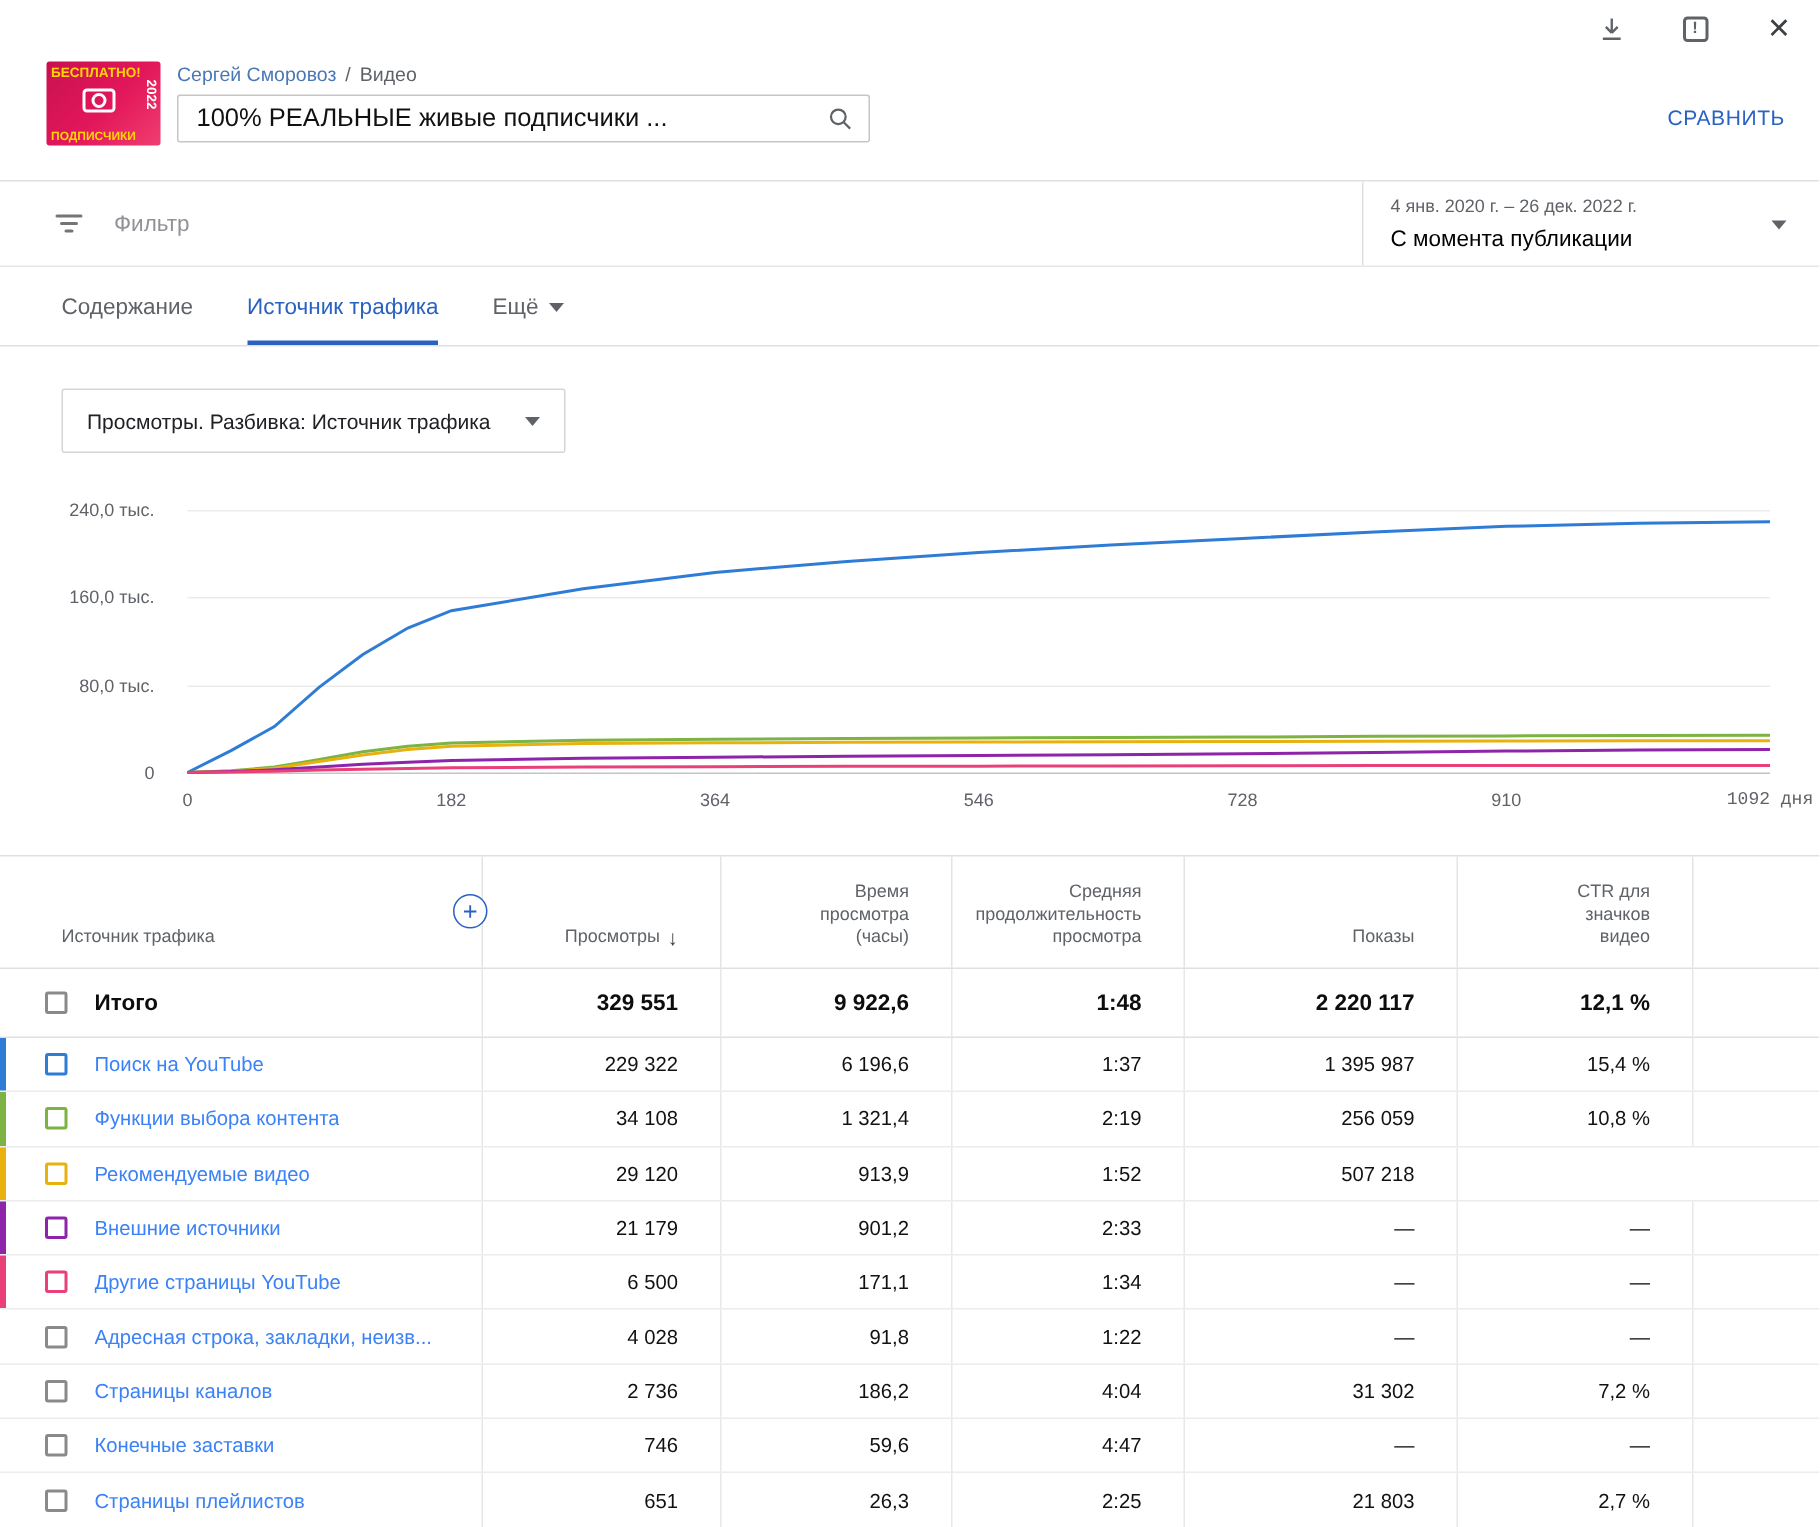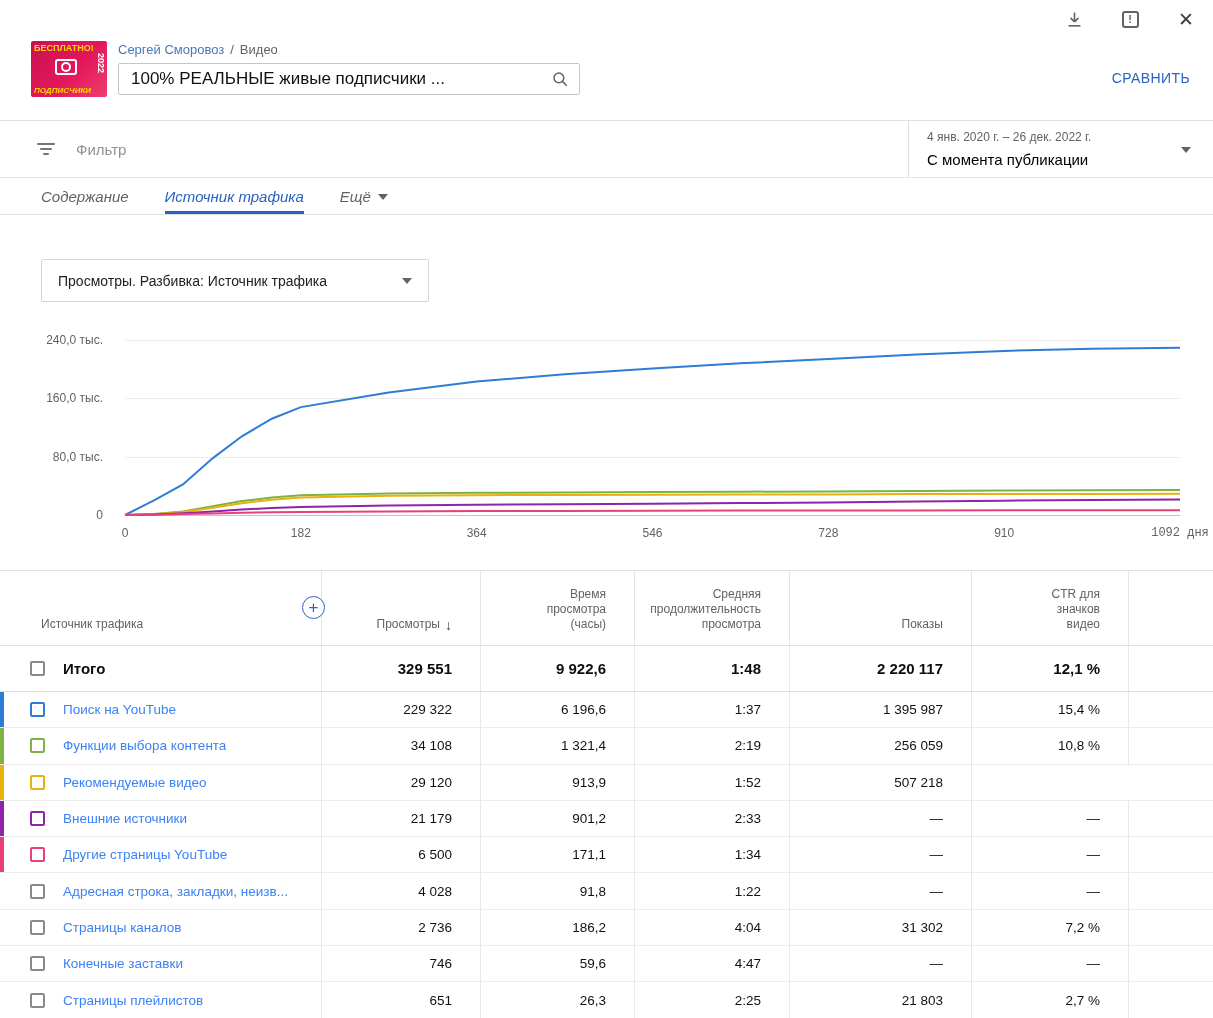--- a/index.html
+++ b/index.html
@@ -14,21 +14,21 @@
 
   
   .topbar { position: absolute; top: 6px; right: 16px; height: 26px; display: flex; align-items: center; gap: 34px; z-index: 5; }
   .tb-icon { width: 22px; height: 22px; display: flex; align-items: center; justify-content: center; cursor: pointer; }
   .feedback-box { width: 17px; height: 17px; border: 2px solid #5f6368; border-radius: 3px; font-size: 11px; font-weight: 700; color: #5f6368; display: flex; align-items: center; justify-content: center; }
   .close-x { font-size: 19px; color: #3c4043; line-height: 1; }
 
   
   .avatar { position: absolute; left: 31px; top: 41px; width: 76px; height: 56px; border-radius: 2px; overflow: hidden; background: linear-gradient(135deg, #c81150 0%, #e3175b 55%, #ef3e6e 100%); }
   .av-top { position: absolute; top: 2px; left: 3px; color: #ffd600; font-size: 9px; font-weight: 700; white-space: nowrap; }
-  .av-bottom { position: absolute; bottom: 2px; left: 3px; color: #ffd600; font-size: 8px; font-weight: 700; white-space: nowrap; font-style: italic; }
+  .av-bottom { position: absolute; bottom: 2px; left: 3px; color: #ffd600; font-size: 8px; font-weight: 700; white-space: nowrap; }
   .av-year { position: absolute; right: 1px; top: 12px; color: #fff; font-size: 9px; font-weight: 700; writing-mode: vertical-rl; }
   .av-cam { position: absolute; left: 24px; top: 18px; width: 22px; height: 16px; border: 2px solid #fff; border-radius: 3px; }
   .av-cam::after { content: ""; position: absolute; left: 4px; top: 1px; width: 6px; height: 6px; border: 2px solid #fff; border-radius: 50%; }
 
   .breadcrumb { position: absolute; left: 118px; top: 42px; font-size: 13px; color: #5f6368; display: flex; gap: 6px; }
   .crumb-link { color: #4a77b5; cursor: pointer; }
 
   .search-box { position: absolute; left: 118px; top: 63px; width: 462px; height: 32px; border: 1px solid #c6c6c6; border-radius: 2px; display: flex; align-items: center; padding: 0 10px 0 12px; background: #fff; }
   .search-box input { border: none; outline: none; flex: 1; font-family: "Liberation Sans", sans-serif; font-size: 17px; color: #111; background: transparent; }
 
@@ -41,28 +41,28 @@
   .funnel span { display: block; height: 2px; border-radius: 1px; background: #757575; }
   .funnel .f1 { width: 18px; } .funnel .f2 { width: 12px; } .funnel .f3 { width: 6px; }
   .filter-label { font-size: 15px; color: #8f9397; }
   .date-panel { position: absolute; right: 0; top: 0; height: 100%; width: 305px; border-left: 1px solid #e0e0e0; padding: 9px 44px 0 18px; cursor: pointer; }
   .date-range { font-size: 12px; color: #5f6368; }
   .date-period { font-size: 15px; color: #000000; margin-top: 7px; }
   .date-caret { position: absolute; right: 22px; top: 26px; }
   .caret { width: 0; height: 0; border-left: 5px solid transparent; border-right: 5px solid transparent; border-top: 6px solid #5f6368; }
 
   
-  .tabs { position: absolute; top: 179px; left: 0; right: 0; height: 36px; border-bottom: 1px solid #e0e0e0; display: flex; align-items: stretch; padding-left: 41px; gap: 36px; font-style: italic; }
+  .tabs { position: absolute; top: 179px; left: 0; right: 0; height: 52px; border-bottom: 1px solid #e0e0e0; display: flex; align-items: stretch; padding-left: 41px; gap: 36px; }
   .tab { font-size: 15px; font-weight: 500; color: #5f6368; display: flex; align-items: center; gap: 7px; position: relative; cursor: pointer; }
   .tab.active { color: #2a62c2; }
   .tab.active::after { content: ""; position: absolute; left: 0; right: 0; bottom: 0; height: 3px; background: #2a62c2; }
 
   
   .chart-section { position: absolute; top: 232px; left: 0; right: 0; height: 338px; }
-  .metric-select { margin: 27px 0 0 41px; width: 388px; height: 43px; border: 1px solid #d5d5d5; border-radius: 2px; display: flex; align-items: center; padding: 0 16px; font-size: 14px; color: #202124; cursor: pointer; background: #fff; justify-content: space-between; }
+  .metric-select { margin: 27px 0 0 41px; width: 336px; height: 43px; border: 1px solid #d5d5d5; border-radius: 2px; display: flex; align-items: center; padding: 0 16px; font-size: 14px; color: #202124; cursor: pointer; background: #fff; justify-content: space-between; }
   .metric-select .caret { margin-left: auto; }
 
   .chart-wrap { position: relative; height: 230px; margin-top: 27px; }
   .ylabels { position: absolute; left: 0; top: 11px; width: 103px; height: 175px; }
   .ytick { position: absolute; right: 0; font-size: 12px; color: #5f6368; white-space: nowrap; }
   .plot { position: absolute; left: 125px; right: 33px; top: 11px; height: 175px; }
   .plot svg { position: absolute; left: 0; top: 0; width: 100%; height: 100%; overflow: visible; }
   .gridline { position: absolute; left: 0; right: 0; height: 1px; background: #ebebeb; }
   .gridline.baseline { background: #c4c4c4; }
   .xlabels { position: absolute; left: 125px; right: 33px; top: 197px; height: 16px; }

